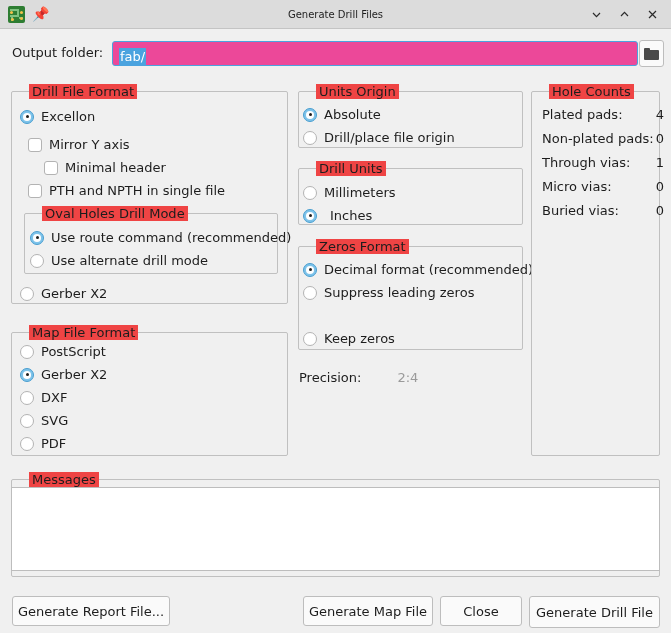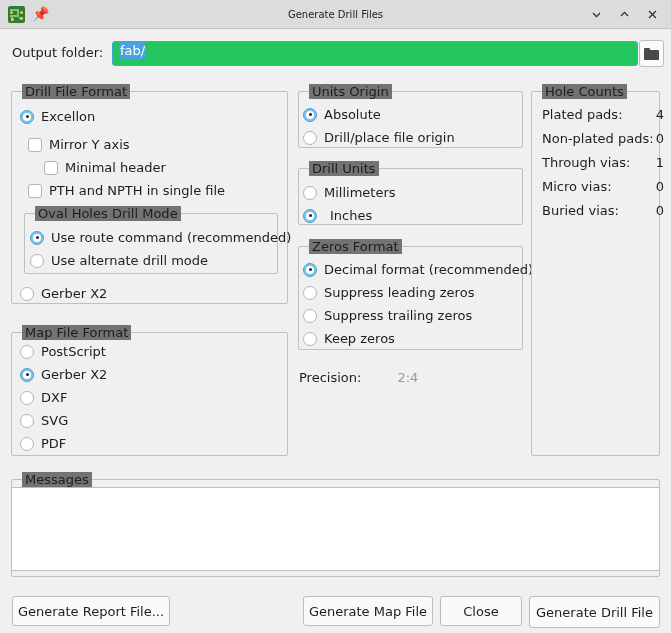--- a/index.html
+++ b/index.html
@@ -92,26 +92,26 @@
   .lbl-output {
     position: absolute;
     left: 12px; top: 16px;
     font-size: 13px;
     color: #1d1d1d;
   }
   .field-output {
     position: absolute;
     left: 112px; top: 12px;
     width: 526px; height: 25px;
-    background: #22c55e;
+    background: #ec4899;
     border: 1px solid #4aa3df;
     border-radius: 3px;
     box-sizing: border-box;
     display: flex;
-    align-items: flex-start;
+    align-items: flex-end;
     padding-left: 6px;
   }
   .field-output .sel {
     background: #4aa3df;
     color: #ffffff;
     font-size: 13px;
     padding: 1px 1px 1px 1px;
   }
   .btn-browse {
     position: absolute;
@@ -147,22 +147,22 @@
   
   .gbox {
     position: absolute;
     border: 1px solid #c0c0c0;
     border-radius: 2px;
     box-sizing: border-box;
     background: transparent;
   }
   .gtitle {
     position: absolute;
-    top: -8px; left: 10px;
-    background: #737373;
+    top: -8px; left: 17px;
+    background: #ef4444;
     padding: 0 3px;
     font-size: 13px;
     color: #1d1d1d;
     white-space: nowrap;
   }
 
   
   .opt {
     position: absolute;
     display: flex;
@@ -402,24 +402,20 @@
     <span class="gtitle">Zeros Format</span>
   </div>
   <div class="opt" style="left:303px; top:262px;">
     <span class="radio on"></span>
     <span class="lab">Decimal format (recommended)</span>
   </div>
   <div class="opt" style="left:303px; top:285px;">
     <span class="radio"></span>
     <span class="lab">Suppress leading zeros</span>
   </div>
-  <div class="opt" style="left:303px; top:308px;">
-    <span class="radio"></span>
-    <span class="lab">Suppress trailing zeros</span>
-  </div>
   <div class="opt" style="left:303px; top:331px;">
     <span class="radio"></span>
     <span class="lab">Keep zeros</span>
   </div>
 
   <div class="precision">
     <span class="pl">Precision:</span>
     <span class="pv">2:4</span>
   </div>
 

